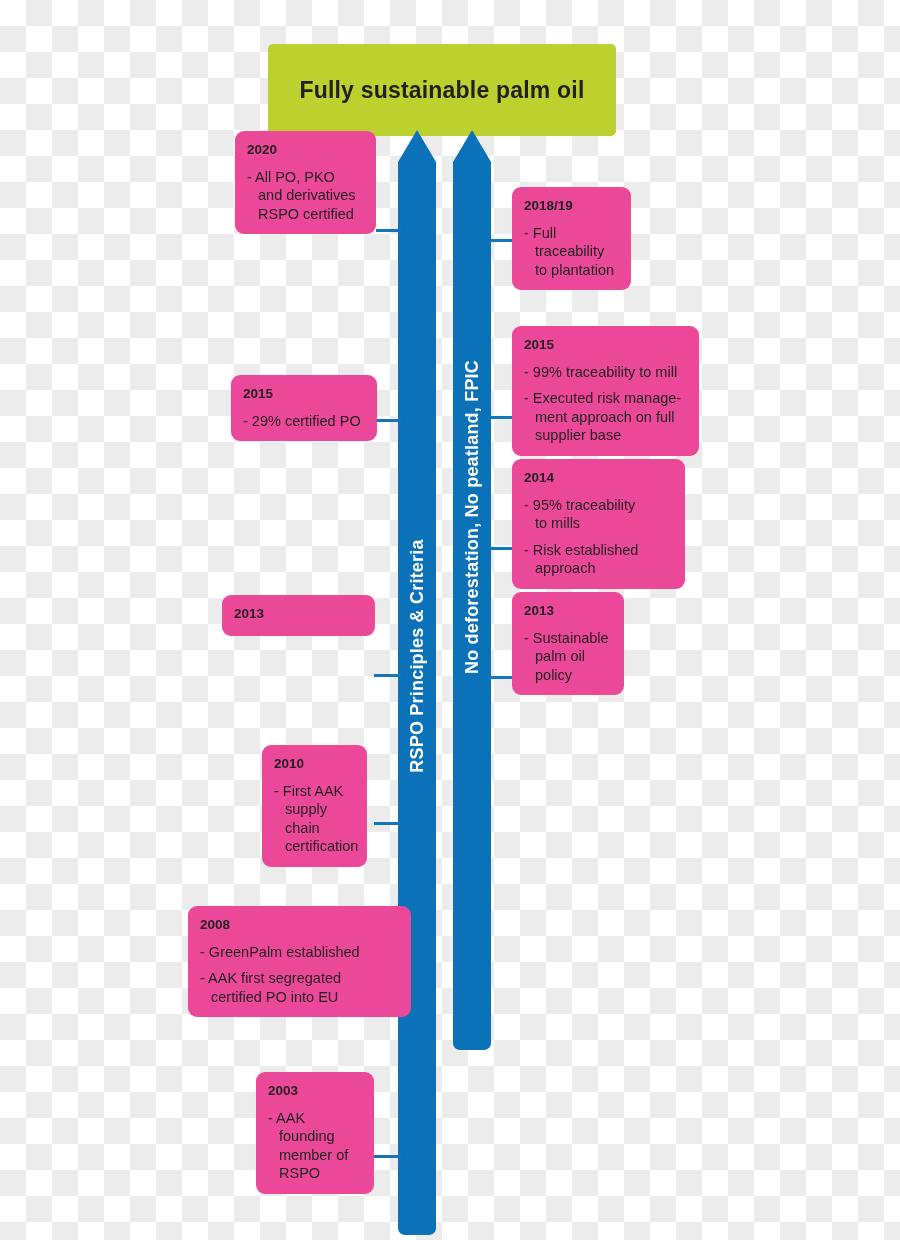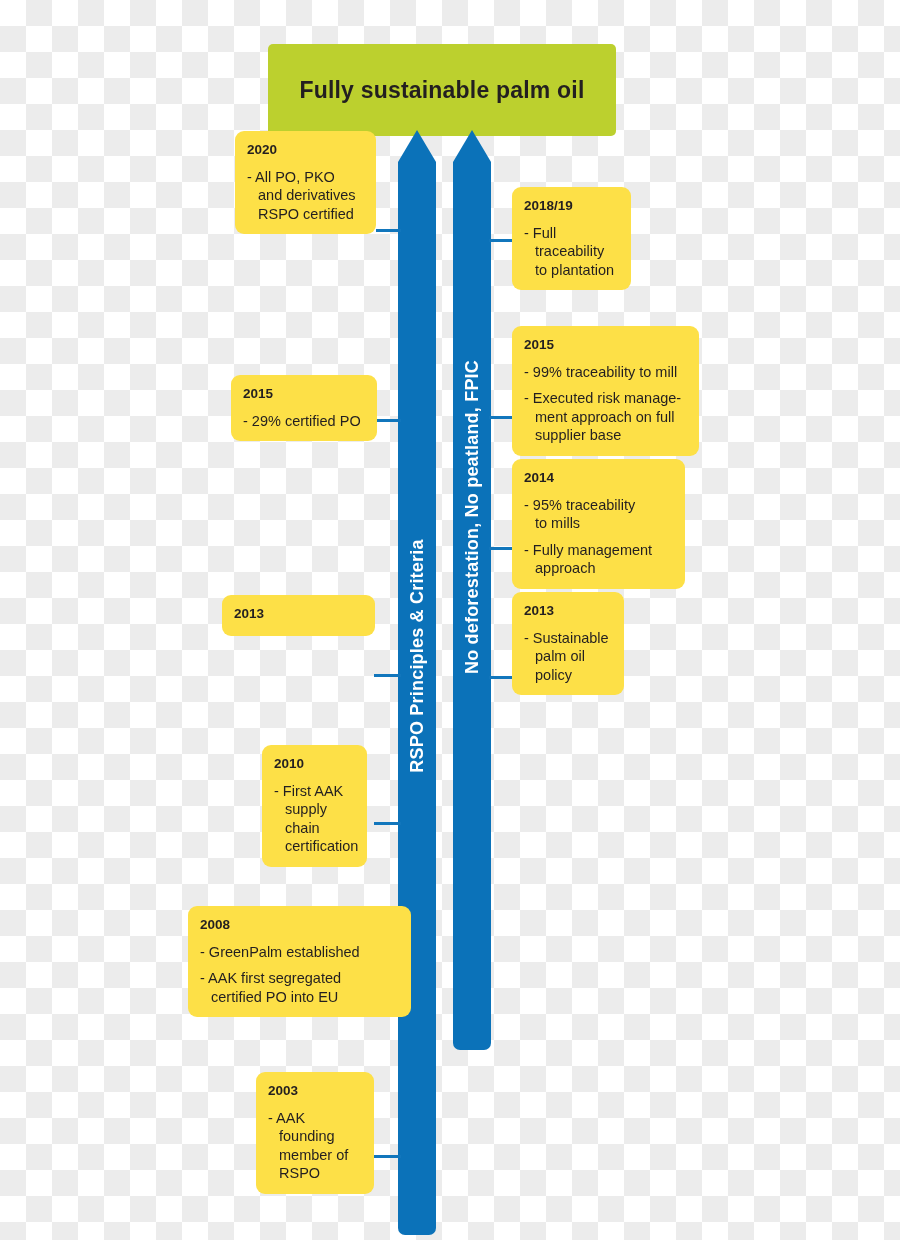--- a/index.html
+++ b/index.html
@@ -67,21 +67,21 @@
   
   .connector {
     position:absolute;
     height:3px;
     background:#1176bc;
   }
 
   
   .card {
     position:absolute;
-    background:#fde047;
+    background:#ec4899;
     border-radius:9px;
     padding:9px 12px 11px 12px;
     color:#231f20;
   }
   .card .year {
     font-size:13.5px;
     font-weight:bold;
     line-height:1.45;
     margin-bottom:1px;
   }
@@ -207,21 +207,21 @@
    ment approach on full
    supplier base</li>
   </ul>
 </div>
 
 <div class="card" id="card-2014">
   <div class="year">2014</div>
   <ul>
     <li>- 95% traceability
    to mills</li>
-    <li>- Fully management
+    <li>- Risk established
    approach</li>
   </ul>
 </div>
 
 <div class="card" id="card-r2013">
   <div class="year">2013</div>
   <ul>
     <li>- Sustainable
    palm oil
    policy</li>

